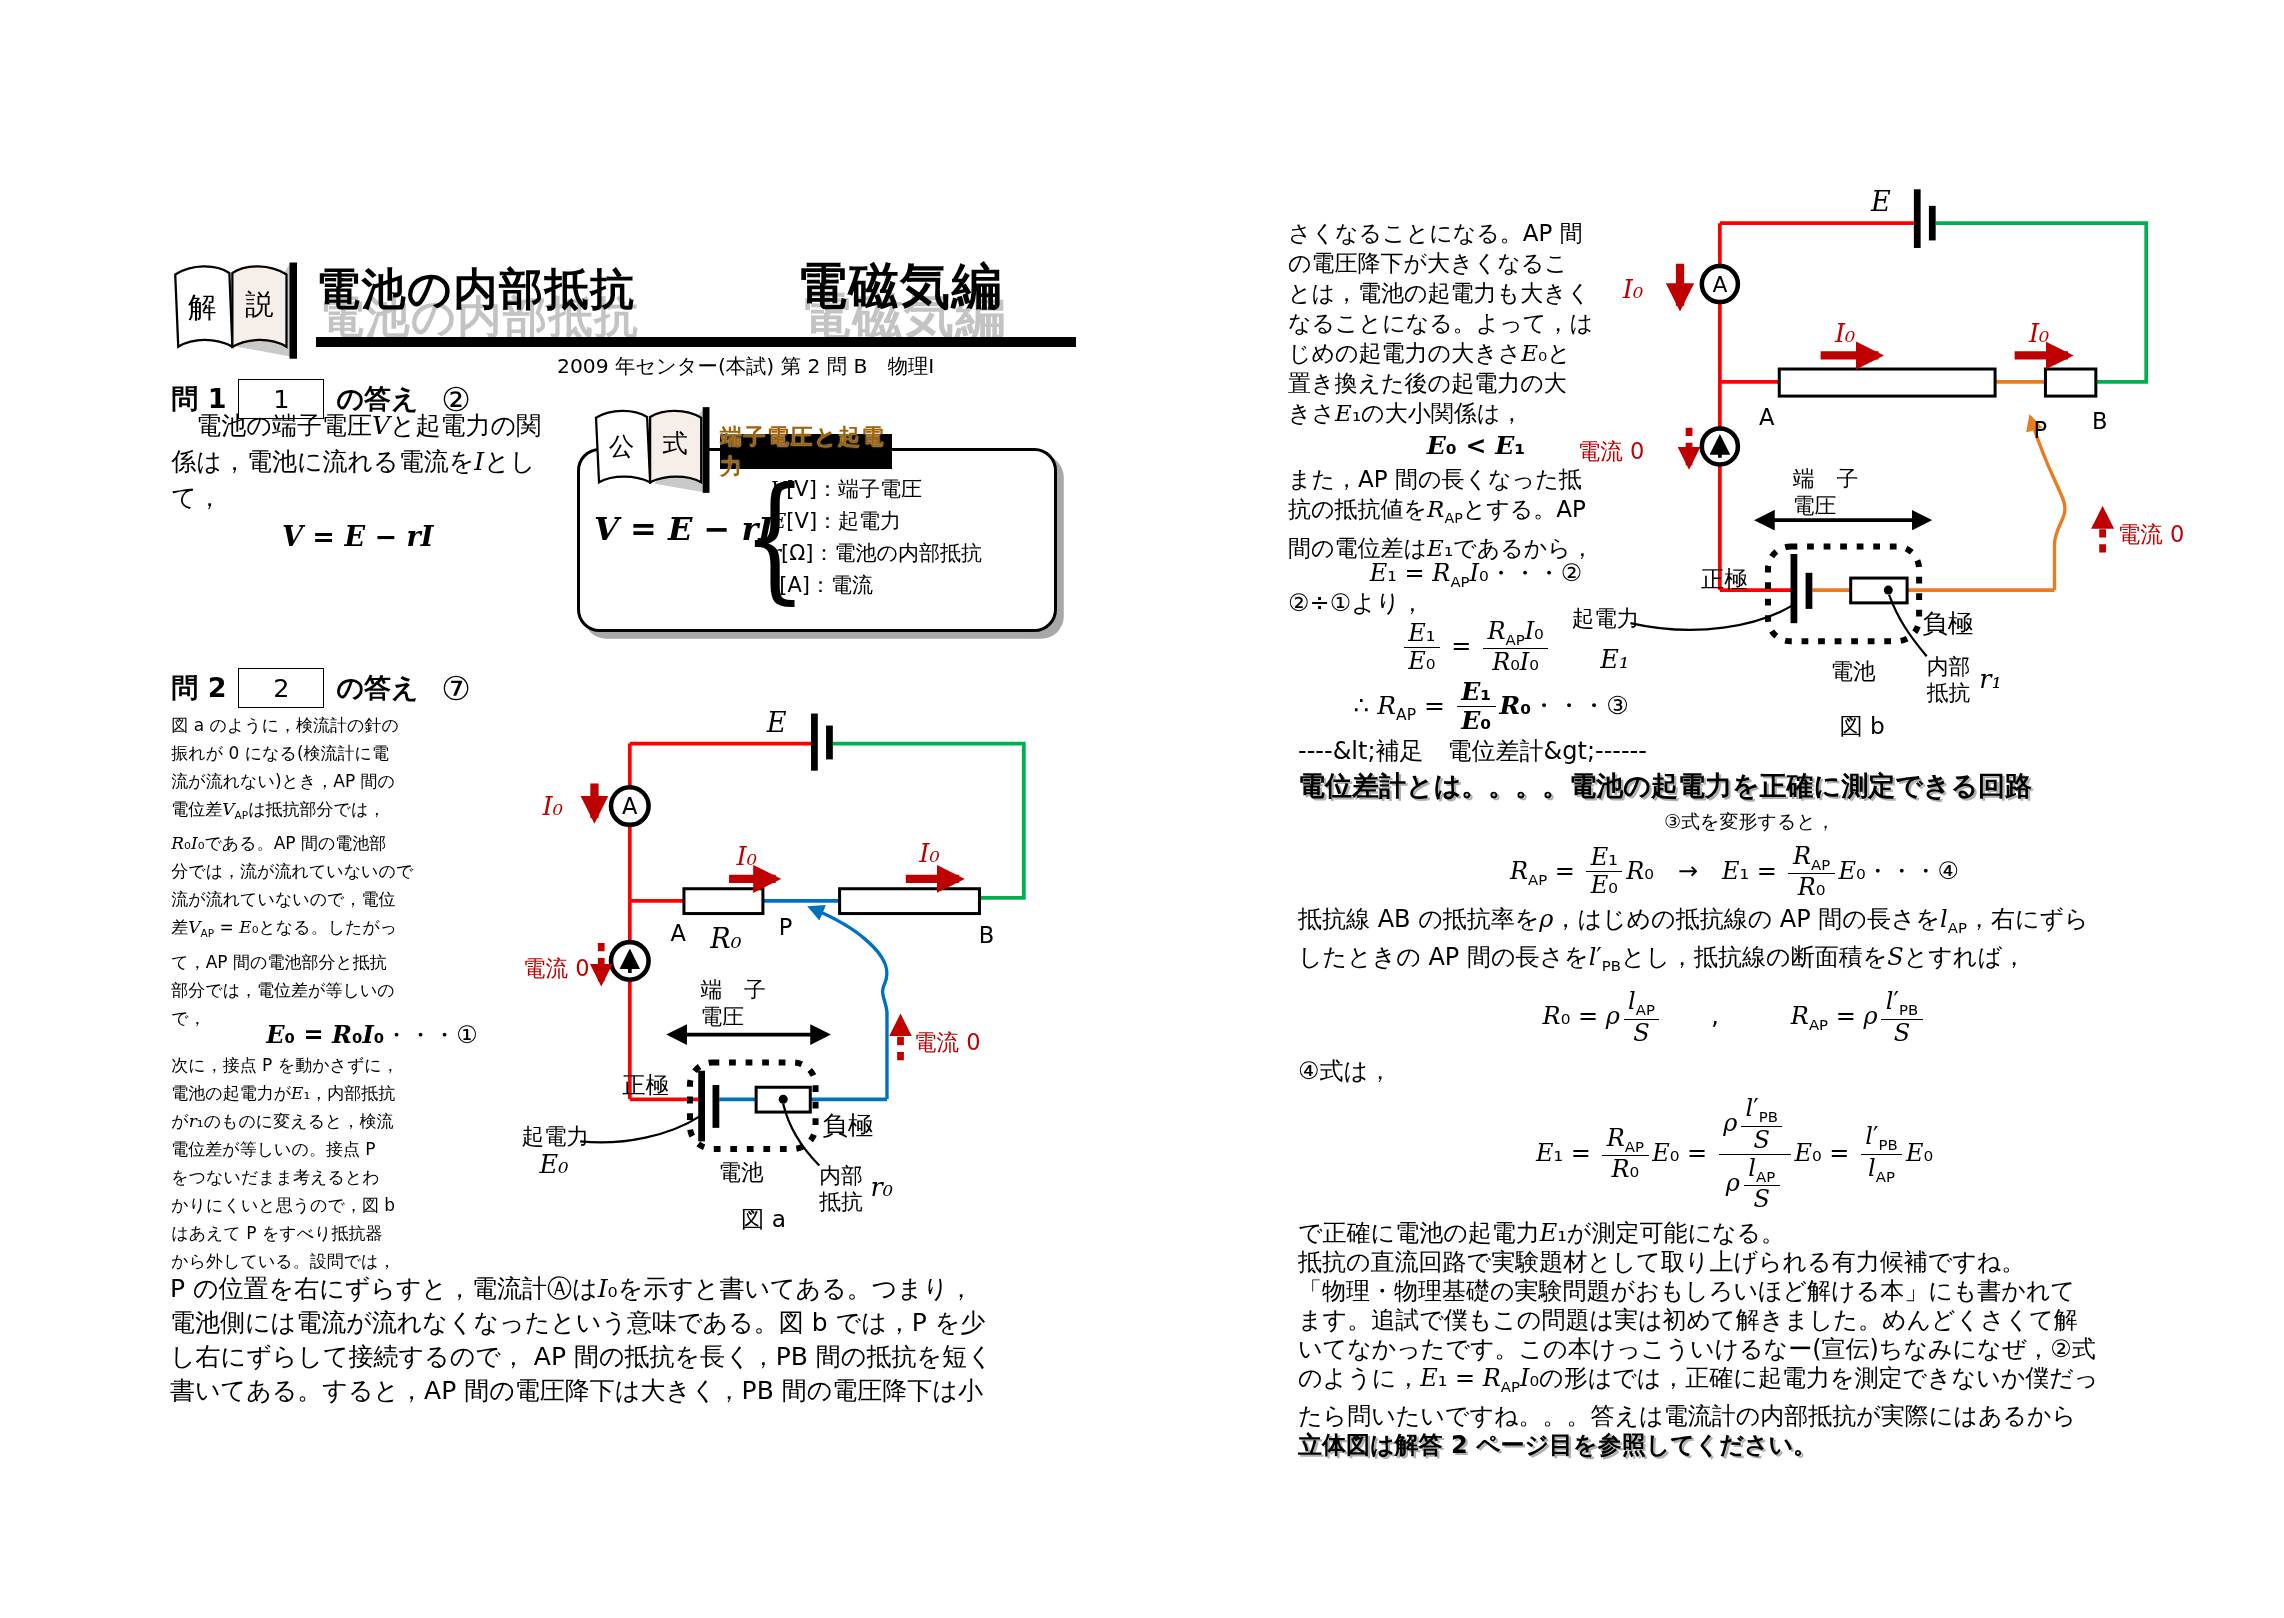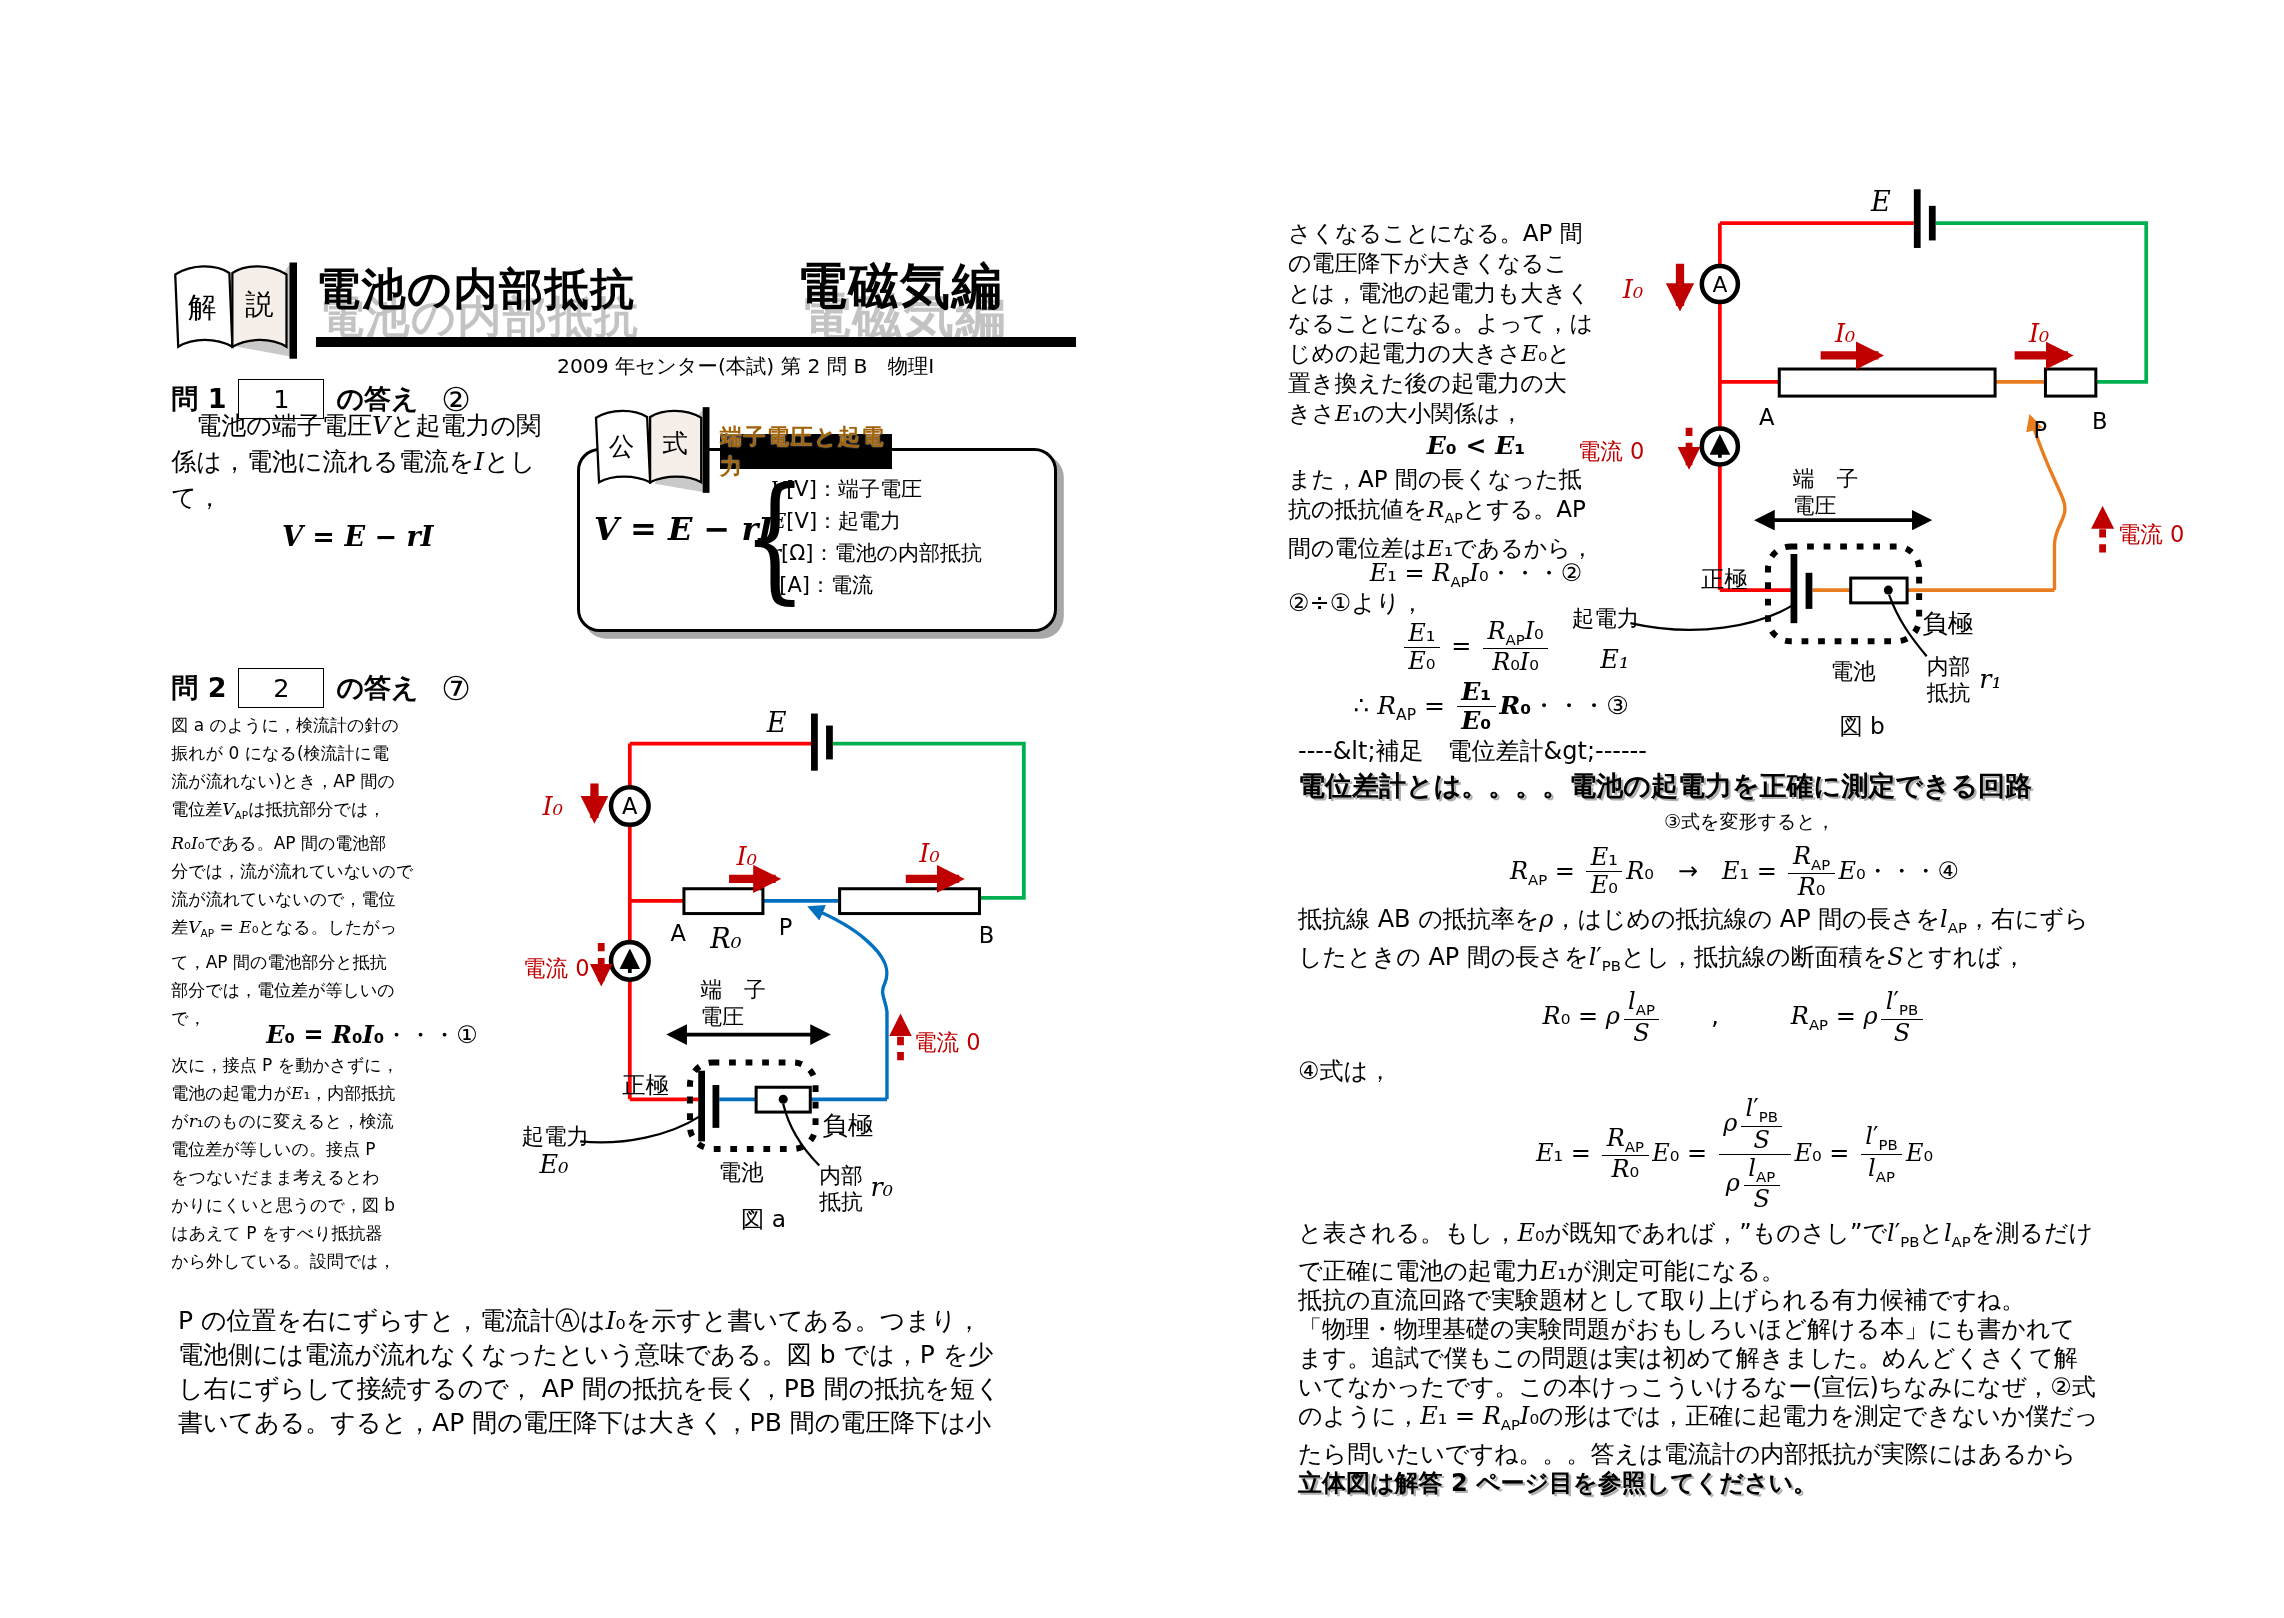--- a/index.html
+++ b/index.html
@@ -130,21 +130,21 @@
     <div class="jline">次に，接点 P を動かさずに，</div>
         <div class="jline">電池の起電力が<i>E</i>₁，内部抵抗</div>
         <div class="jline">が<i>r</i>₁のものに変えると，検流</div>
         <div class="jline">電位差が等しいの。接点 P</div>
         <div class="jline">をつないだまま考えるとわ</div>
         <div class="jline">かりにくいと思うので，図 b</div>
         <div class="jline">はあえて P をすべり抵抗器</div>
         <div class="jline">から外している。設問では，</div>
       </div>
 
-    <div class="abs bot33" style="left:9px;top:1016px;width:926px;margin-top:32px;">
+    <div class="abs bot33" style="left:1px;top:1016px;width:926px;">
 
     <div class="jline">P の位置を右にずらすと，電流計Ⓐは<i>I</i>₀を示すと書いてある。つまり，</div>
         <div class="jline">電池側には電流が流れなくなったという意味である。図 b では，P を少</div>
         <div class="jline">し右にずらして接続するので， AP 間の抵抗を長く，PB 間の抵抗を短く</div>
         <div class="jline">書いてある。すると，AP 間の電圧降下は大きく，PB 間の電圧降下は小</div>
       </div>
 
     <svg class="abs" style="left:342px;top:440px;" width="579" height="587" viewBox="0 0 770 780">
       <defs>
         <marker id="ma-r" viewBox="0 0 10 10" refX="8" refY="5" markerWidth="3.4" markerHeight="3.4" orient="auto-start-reverse">
@@ -250,21 +250,20 @@
       <div class="low32">
 
       <div class="jline">抵抗線 AB の抵抗率を<i>ρ</i>，はじめの抵抗線の AP 間の長さを<i>l</i><sub>AP</sub>，右にずら</div>
           <div class="jline">したときの AP 間の長さを<i>l</i>′<sub>PB</sub>とし，抵抗線の断面積を<i>S</i>とすれば，</div>
         </div>
       <div class="eqline center" style="width:873px;margin:7.5px 0;"><i>R</i>₀ = <i>ρ</i><span class="frac"><span class="fn"><i>l</i><sub>AP</sub></span><span class="fd"><i>S</i></span></span>　　,　　　<i>R</i><sub>AP</sub> = <i>ρ</i><span class="frac"><span class="fn"><i>l</i>′<sub>PB</sub></span><span class="fd"><i>S</i></span></span></div>
       <div class="jline" style="font-size:24px;line-height:35px;">④式は，</div>
       <div class="eqline center" style="width:873px;margin:6px 0;"><i>E</i>₁ = <span class="frac"><span class="fn"><i>R</i><sub>AP</sub></span><span class="fd"><i>R</i>₀</span></span><i>E</i>₀ = <span class="frac"><span class="fn"><i>ρ</i><span class="frac"><span class="fn"><i>l</i>′<sub>PB</sub></span><span class="fd"><i>S</i></span></span></span><span class="fd"><i>ρ</i><span class="frac"><span class="fn"><i>l</i><sub>AP</sub></span><span class="fd"><i>S</i></span></span></span></span><i>E</i>₀ = <span class="frac"><span class="fn"><i>l</i>′<sub>PB</sub></span><span class="fd"><i>l</i><sub>AP</sub></span></span><i>E</i>₀</div>
       <div class="low32">
 
-      <div class="jline">と表される。もし，<i>E</i>₀が既知であれば，”ものさし”で<i>l</i>′<sub>PB</sub>と<i>l</i><sub>AP</sub>を測るだけ</div>
           <div class="jline">で正確に電池の起電力<i>E</i>₁が測定可能になる。</div>
           <div class="jline">抵抗の直流回路で実験題材として取り上げられる有力候補ですね。</div>
           <div class="jline">「物理・物理基礎の実験問題がおもしろいほど解ける本」にも書かれて</div>
           <div class="jline">ます。追試で僕もこの問題は実は初めて解きました。めんどくさくて解</div>
           <div class="jline">いてなかったです。この本けっこういけるなー(宣伝)ちなみになぜ，②式</div>
           <div class="jline">のように，<i>E</i>₁ = <i>R</i><sub>AP</sub><i>I</i>₀の形はでは，正確に起電力を測定できないか僕だっ</div>
           <div class="jline">たら問いたいですね。。。答えは電流計の内部抵抗が実際にはあるから</div>
           <div class="jline"><span class="outlined">立体図は解答 2 ページ目を参照してください。</span></div>
         </div>
     </div>

